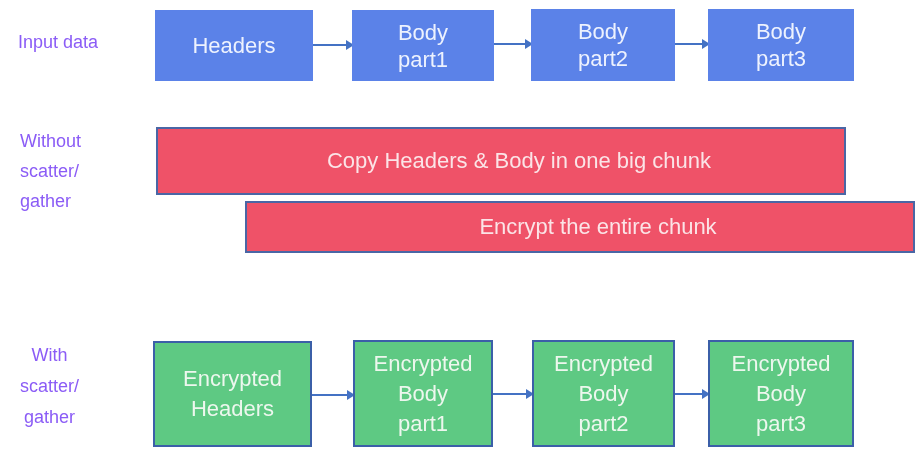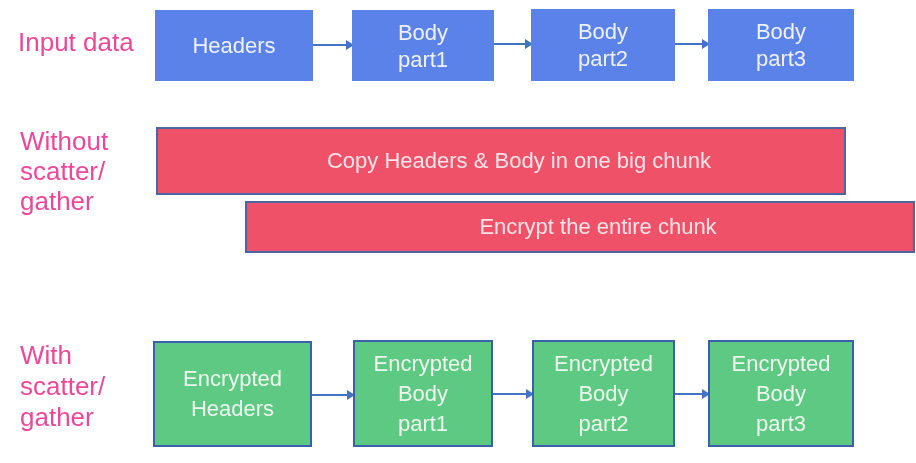--- a/index.html
+++ b/index.html
@@ -10,22 +10,22 @@
   }
   .canvas {
     position: relative;
     width: 916px;
     height: 463px;
     background: #ffffff;
     overflow: hidden;
   }
   .row-label {
     position: absolute;
-    color: #ec4899;
-    font-size: 26px;
+    color: #8b5cf6;
+    font-size: 18px;
     line-height: 30px;
     white-space: pre-line;
   }
   .box {
     position: absolute;
     box-sizing: border-box;
     display: flex;
     align-items: center;
     justify-content: center;
     text-align: center;
@@ -73,21 +73,21 @@
   .b1-3 { left: 531px; top: 9px;  width: 144px; height: 72px; }
   .b1-4 { left: 708px; top: 9px;  width: 146px; height: 72px; }
   .a1-1 { left: 313px; top: 44px; width: 39px; }
   .a1-2 { left: 494px; top: 43px; width: 37px; }
   .a1-3 { left: 675px; top: 43px; width: 33px; }
   
   .lbl-without { left: 20px; top: 126px; }
   .r2-1 { left: 156px; top: 127px; width: 690px; height: 68px; }
   .r2-2 { left: 245px; top: 201px; width: 670px; height: 52px; }
   
-  .lbl-with { left: 20px; top: 340px; line-height: 31px; }
+  .lbl-with { left: 20px; top: 340px; line-height: 31px; text-align: center; }
   .b3-1 { left: 153px; top: 341px; width: 159px; height: 106px; }
   .b3-2 { left: 353px; top: 340px; width: 140px; height: 107px; }
   .b3-3 { left: 532px; top: 340px; width: 143px; height: 107px; }
   .b3-4 { left: 708px; top: 340px; width: 146px; height: 107px; }
   .a3-1 { left: 312px; top: 394px; width: 41px; }
   .a3-2 { left: 493px; top: 393px; width: 39px; }
   .a3-3 { left: 675px; top: 393px; width: 33px; }
 </style>
 </head>
 <body>

